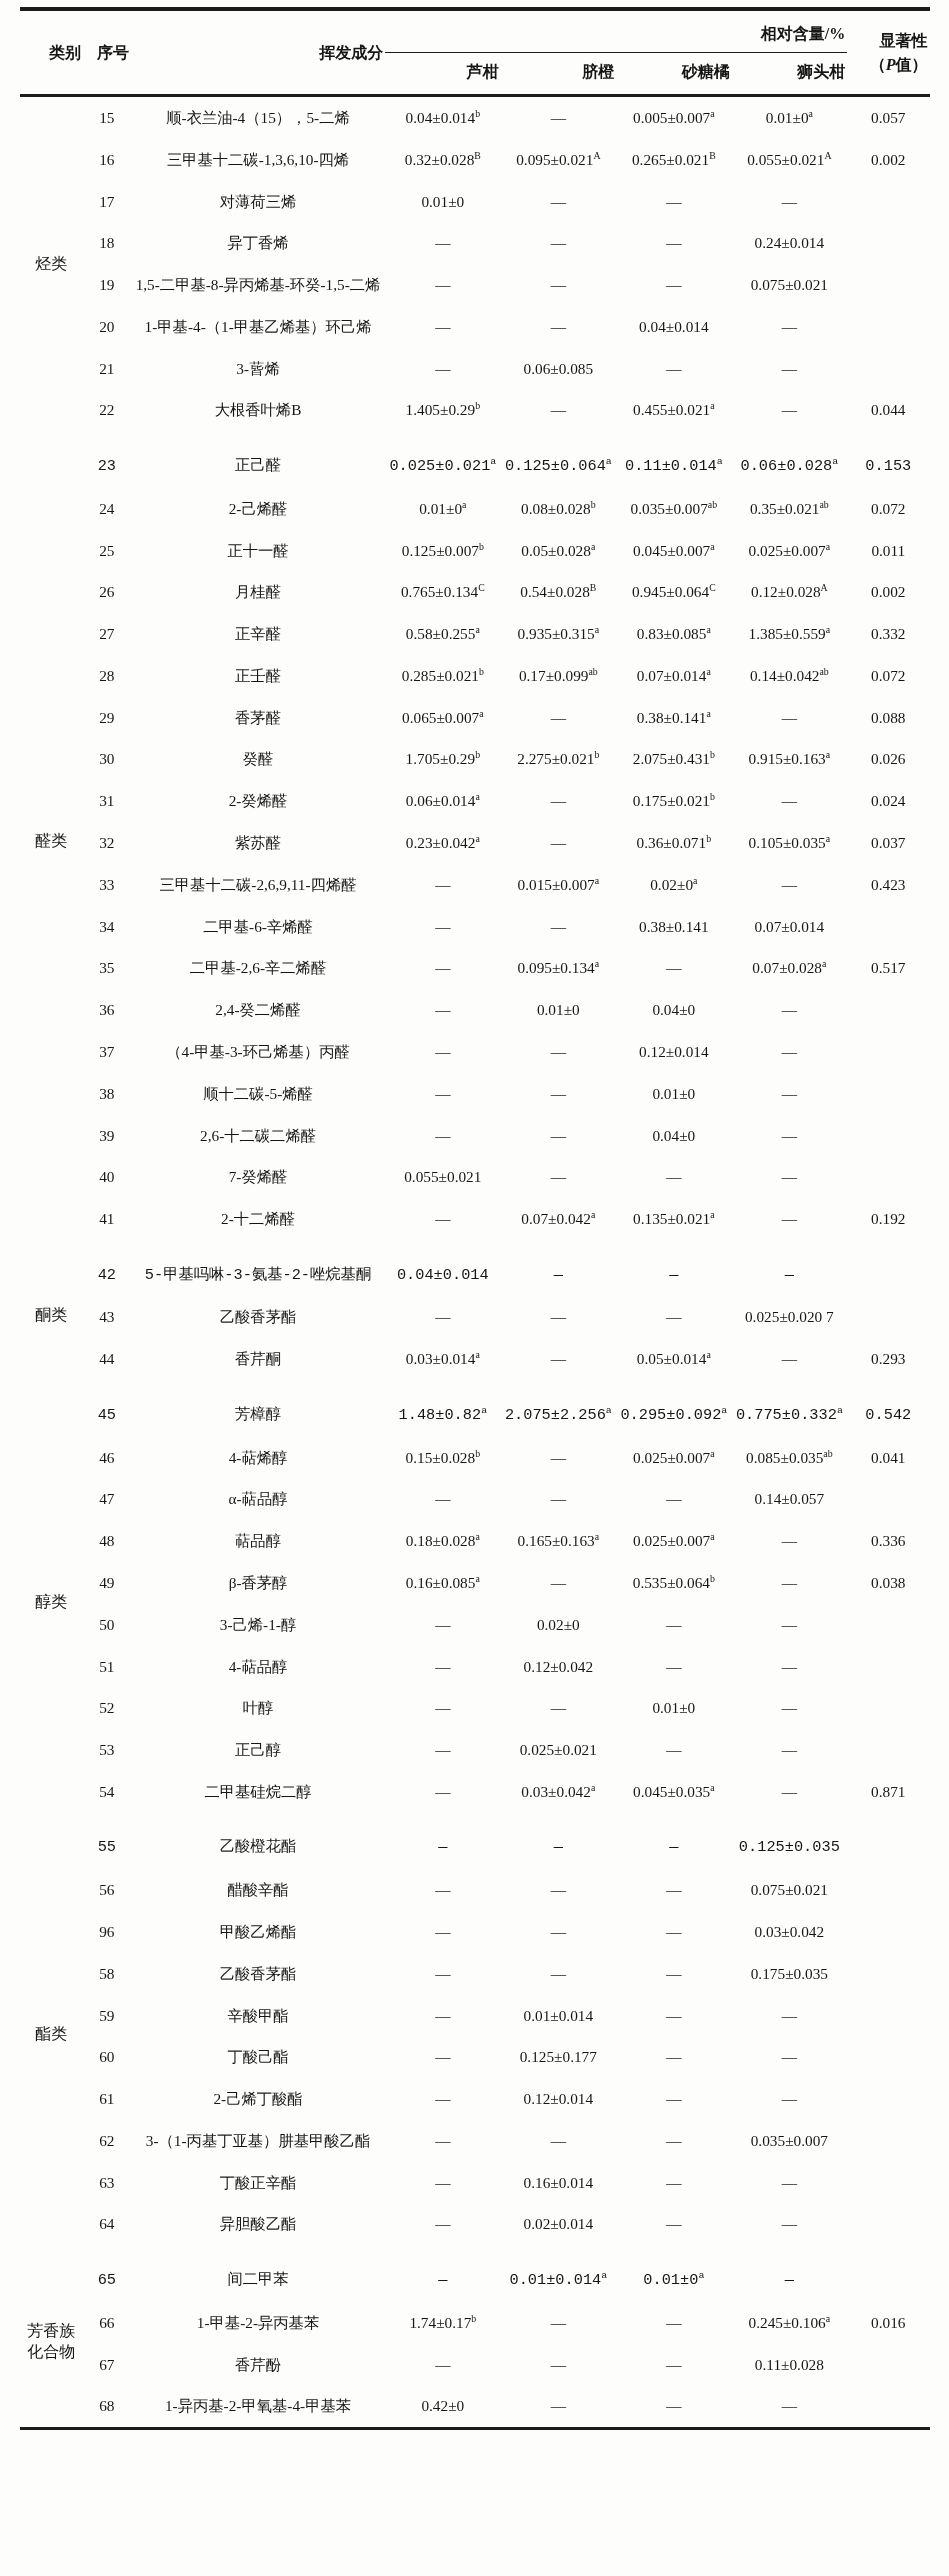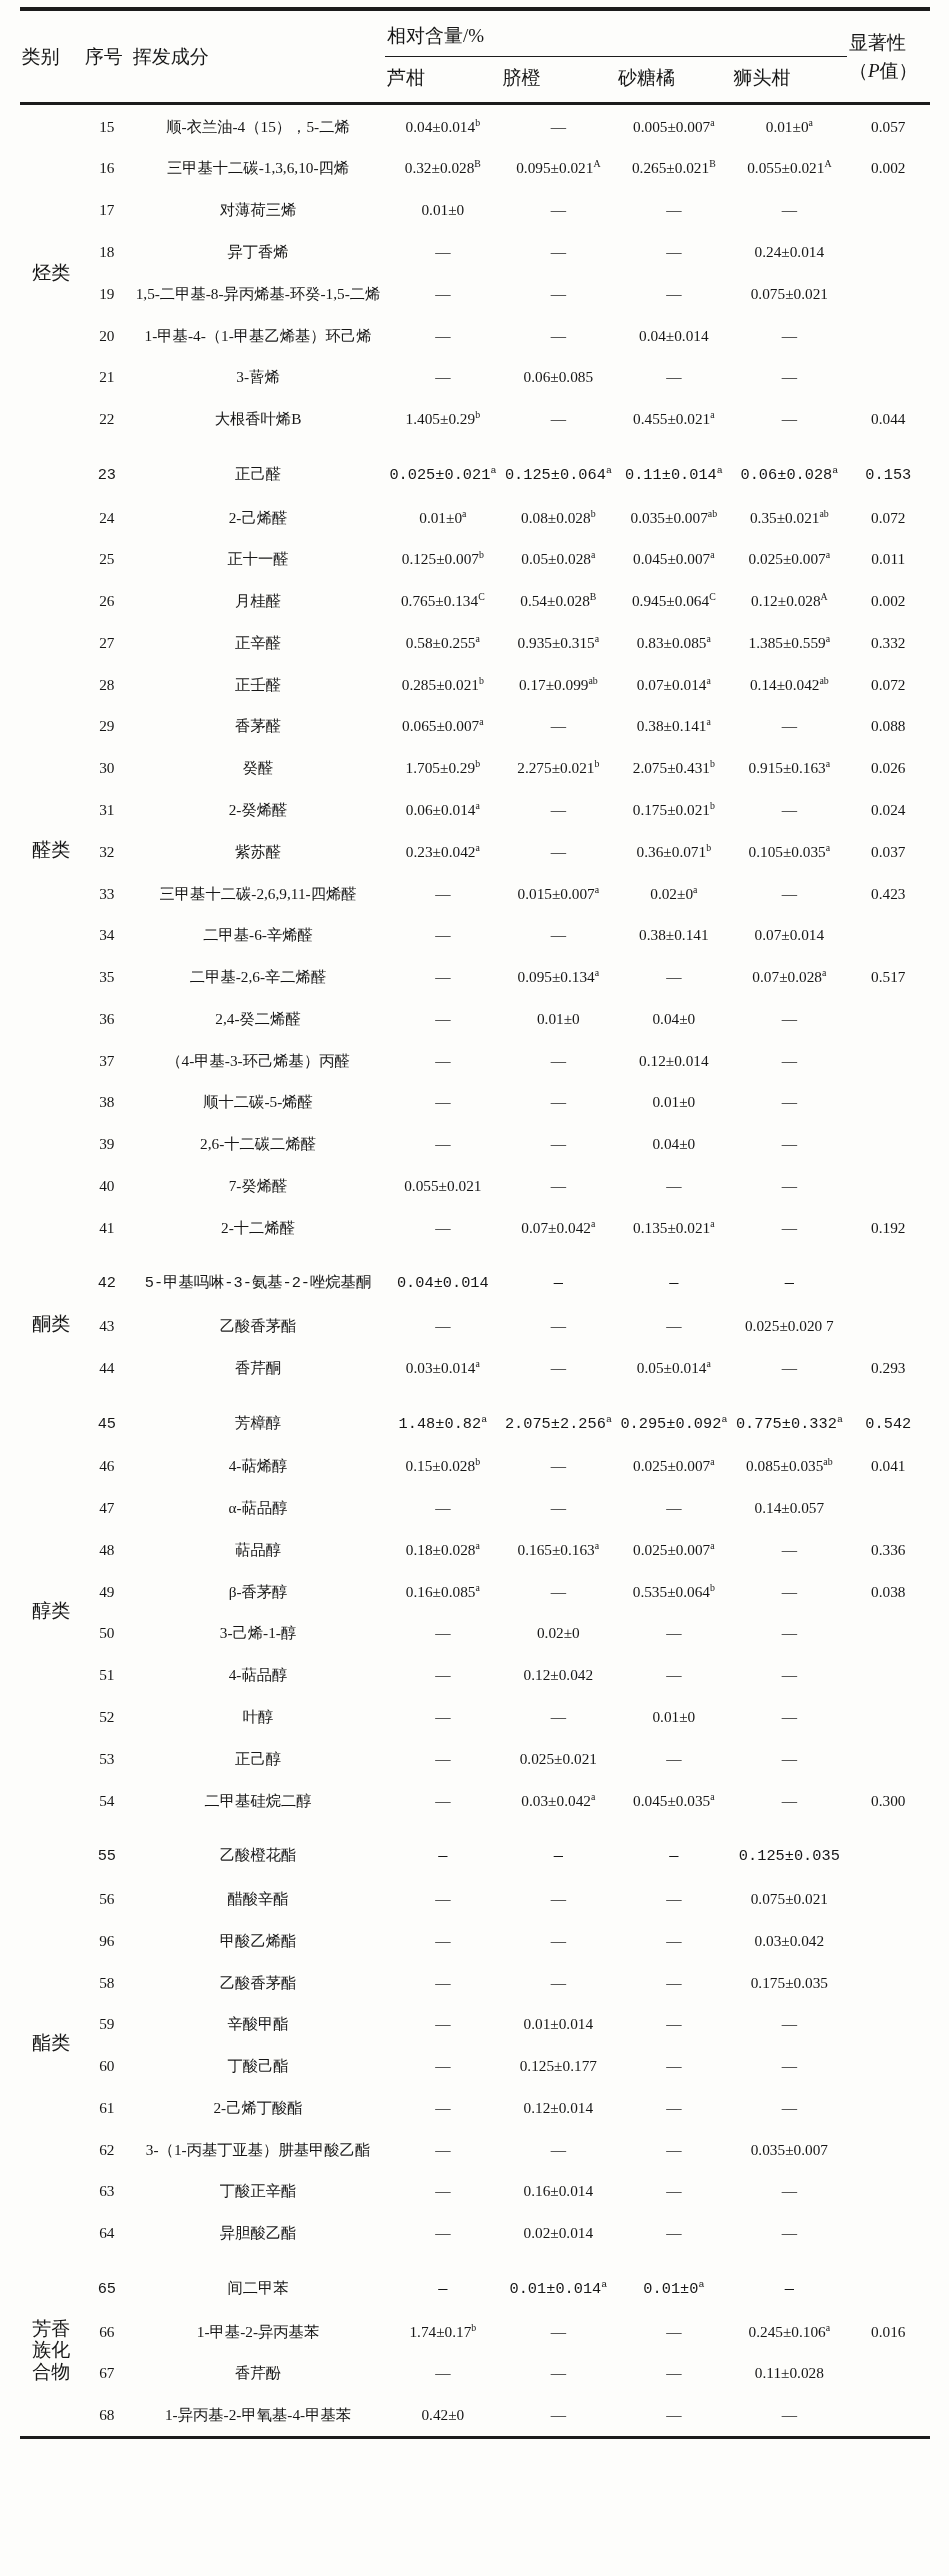--- a/index.html
+++ b/index.html
@@ -21,44 +21,44 @@
     border-top: 4.6px solid #1c1c1c;
     border-bottom: 3.7px solid #1c1c1c;
   }
   col.c-cat  { width: 63px; }
   col.c-no   { width: 48px; }
   col.c-comp { width: 253px; }
   col.c-val  { width: 115px; }
   col.c-p    { width: 82px; }
 
   thead th {
-    font-weight: normal;
-    font-size: 19px;
-    text-align: left;
+    font-weight: bold;
+    font-size: 16px;
+    text-align: right;
     vertical-align: middle;
     padding: 3.7px 1.9px;
     line-height: 1.45;
   }
   thead th.hb { border-bottom: 3.7px solid #1c1c1c; }
   thead th.group-head {
     border-bottom: 1.9px solid #1c1c1c;
     padding: 11px 1.9px 6.5px 1.9px;
   }
   thead tr.h2 th { padding: 6.5px 1.9px 11px 1.9px; }
   thead th i { font-style: italic; }
 
   tbody td {
     font-size: 15.3px;
     text-align: center;
     vertical-align: middle;
     padding: 10.2px 1.9px;
     line-height: 21.4px;
   }
   tbody td.cat {
-    font-size: 19px;
+    font-size: 16px;
     padding: 10.2px 3.7px;
   }
   tbody tr.group-start > td { padding-top: 25px; font-family: Liberation Mono, monospace; }
   sup {
     font-size: 9.8px;
     line-height: 0;
     vertical-align: super;
     letter-spacing: 0;
   }
 </style>
@@ -448,21 +448,21 @@
           <td class="val">—</td>
           <td class="pval"></td>
         </tr>
         <tr>
           <td class="no">54</td>
           <td class="comp">二甲基硅烷二醇</td>
           <td class="val">—</td>
           <td class="val">0.03±0.042<sup>a</sup></td>
           <td class="val">0.045±0.035<sup>a</sup></td>
           <td class="val">—</td>
-          <td class="pval">0.300</td>
+          <td class="pval">0.871</td>
         </tr>
         <tr class="group-start">
           <td class="cat" rowspan="10">酯类</td>
           <td class="no">55</td>
           <td class="comp">乙酸橙花酯</td>
           <td class="val">—</td>
           <td class="val">—</td>
           <td class="val">—</td>
           <td class="val">0.125±0.035</td>
           <td class="pval"></td>

